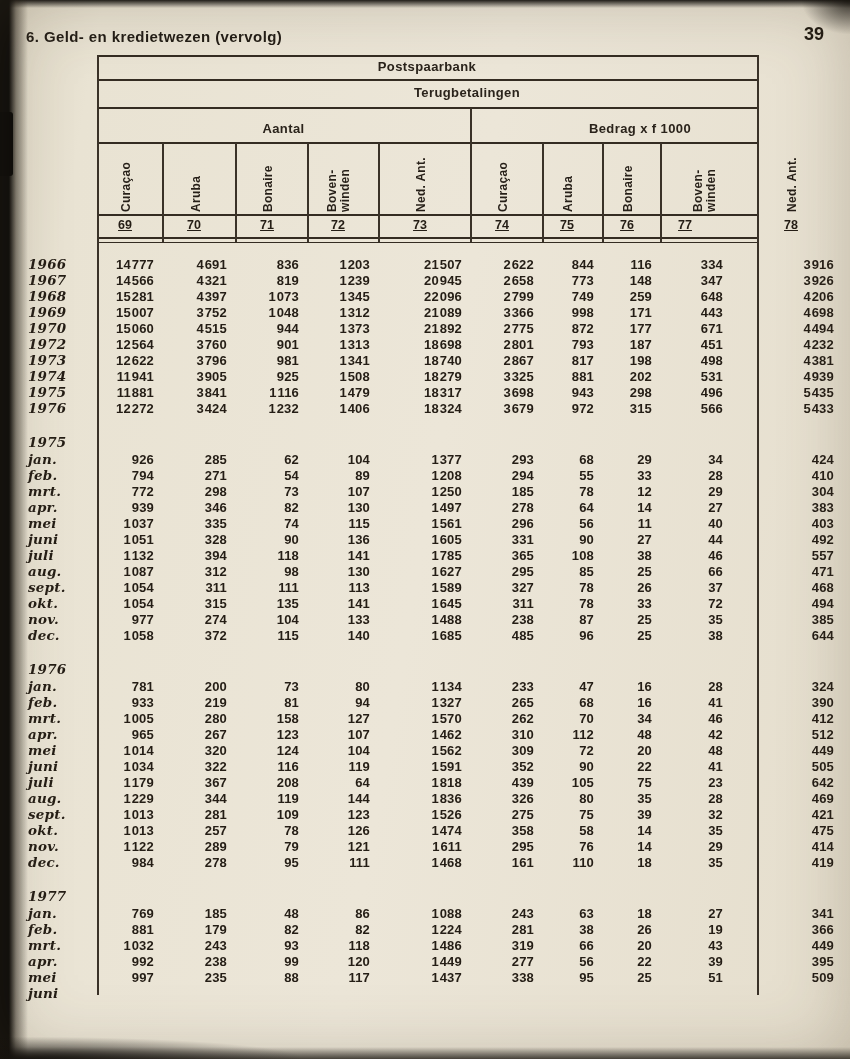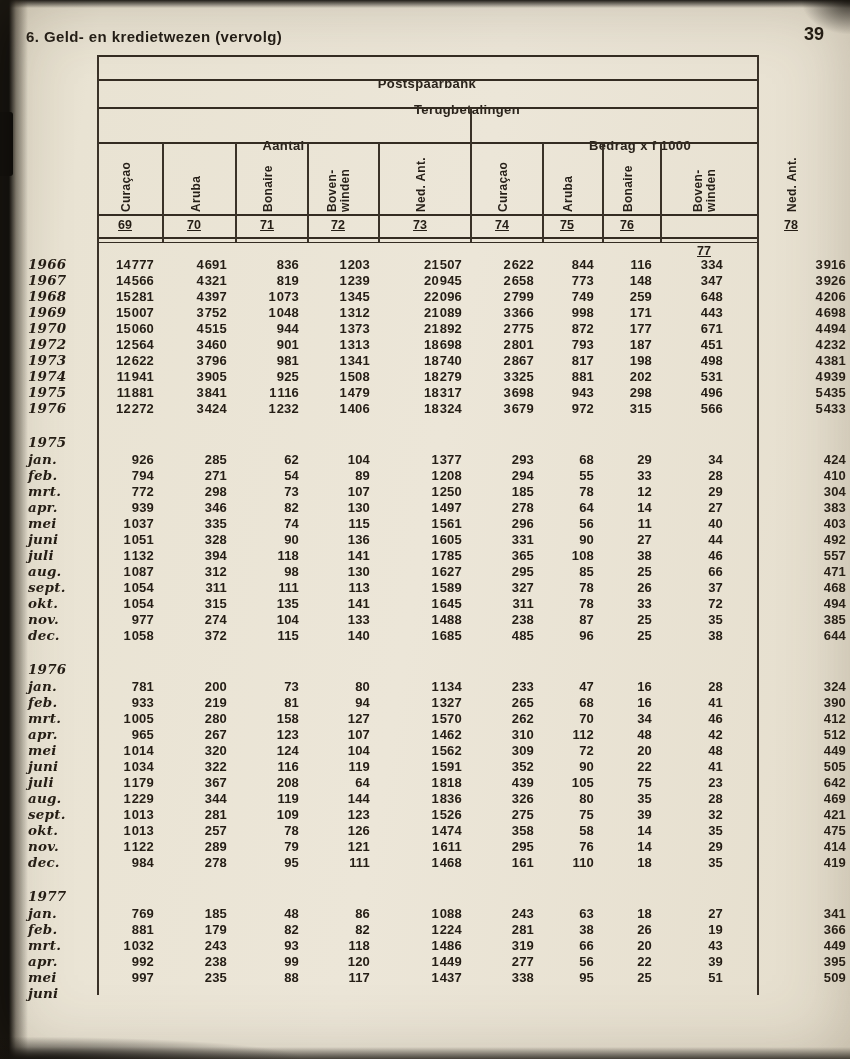--- a/index.html
+++ b/index.html
@@ -34,21 +34,21 @@
   .section-title{position:absolute;left:26px;top:28px;
     font:bold 15px "Liberation Sans",sans-serif;letter-spacing:.4px;color:#221c15;}
   .page-number{position:absolute;right:26px;top:24px;
     font:bold 18px "Liberation Sans",sans-serif;color:#1f1911;}
 
   
   .rule{position:absolute;background:#342c22;}
   .vrule{position:absolute;background:#3a3228;width:1.5px;}
 
   .th-banner{position:absolute;text-align:center;
-    font:bold 13px "Liberation Sans",sans-serif;color:#2a231b;letter-spacing:.4px;margin-top:17px;}
+    font:bold 13px "Liberation Sans",sans-serif;color:#2a231b;letter-spacing:.4px;}
 
   .col-label{
     position:absolute;top:148px;height:64px;
     writing-mode:vertical-rl;transform:rotate(180deg);
     font:bold 12px "Liberation Sans",sans-serif;color:#261f18;
     line-height:13px;letter-spacing:.3px;white-space:normal;
   }
   .col-label.single{width:18px;}
   .col-label.twoline{width:32px;}
 
@@ -64,21 +64,21 @@
     word-spacing:-3px;letter-spacing:.2px;overflow:visible;
   }
   #data-table td.row-label{
     font:italic bold 13.5px "DejaVu Serif",serif;
     text-align:left;padding:0 0 0 8px;word-spacing:0;letter-spacing:.2px;
   }
   #data-table tr.year-row td{height:14.8px;}
   #data-table tr.month-row td{height:15.7px;}
   #data-table tr.heading-row td{height:34px;vertical-align:bottom;padding-bottom:1px;}
   #data-table td.c77{padding-right:34px;}
-  #data-table td.c78{padding-right:4px;margin-top:48px;}
+  #data-table td.c78{padding-right:16px;margin-top:48px;}
 </style>
 </head>
 <body>
 
 <div class="page">
 
   <div class="edge-top"></div>
   <div class="edge-left"></div>
   <div class="edge-bottom"></div>
   <div class="corner-bl"></div>
@@ -125,21 +125,21 @@
   <div class="col-label single" style="left:786px;">Ned. Ant.</div>
 
   <div class="col-num" style="left:100px;">69</div>
   <div class="col-num" style="left:169px;">70</div>
   <div class="col-num" style="left:242px;">71</div>
   <div class="col-num" style="left:313px;">72</div>
   <div class="col-num" style="left:395px;">73</div>
   <div class="col-num" style="left:477px;">74</div>
   <div class="col-num" style="left:542px;">75</div>
   <div class="col-num" style="left:602px;">76</div>
-  <div class="col-num" style="left:679px;margin-top:26px;">77</div>
+  <div class="col-num" style="left:660px;">77</div>
   <div class="col-num" style="left:766px;">78</div>
 
   <table id="data-table">
     <colgroup>
       <col style="width:77px">
         <col style="width:65px">
         <col style="width:73px">
         <col style="width:72px">
       <col style="width:71px">
         <col style="width:92px">
@@ -211,21 +211,21 @@
           <td class="num c73">21 892</td>
           <td class="num c74">2 775</td>
           <td class="num c75">872</td>
           <td class="num c76">177</td>
           <td class="num c77">671</td>
           <td class="num c78">4 494</td>
         </tr>
         <tr class="year-row">
           <td class="row-label">1972</td>
           <td class="num c69">12 564</td>
-          <td class="num c70">3 460</td>
+          <td class="num c70">3 760</td>
           <td class="num c71">901</td>
           <td class="num c72">1 313</td>
           <td class="num c73">18 698</td>
           <td class="num c74">2 801</td>
           <td class="num c75">793</td>
           <td class="num c76">187</td>
           <td class="num c77">451</td>
           <td class="num c78">4 232</td>
         </tr>
         <tr class="year-row">

